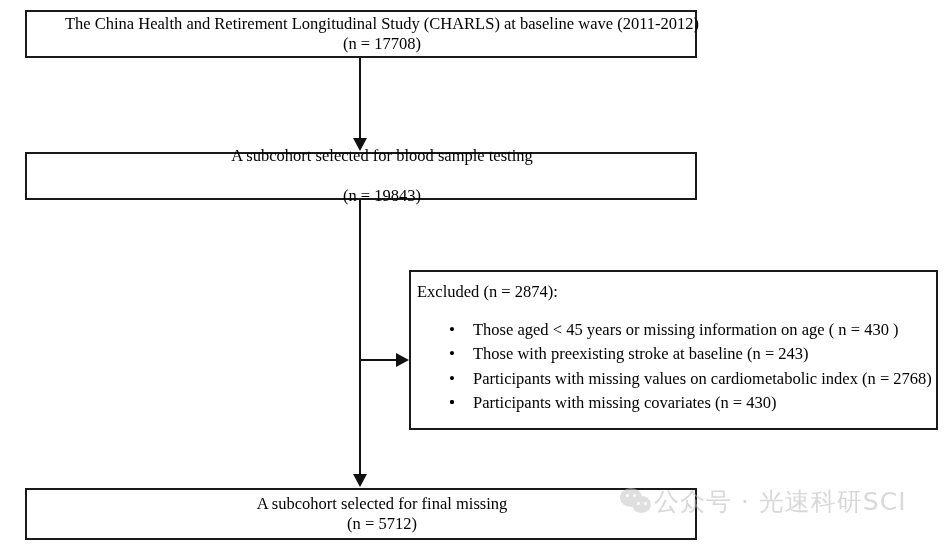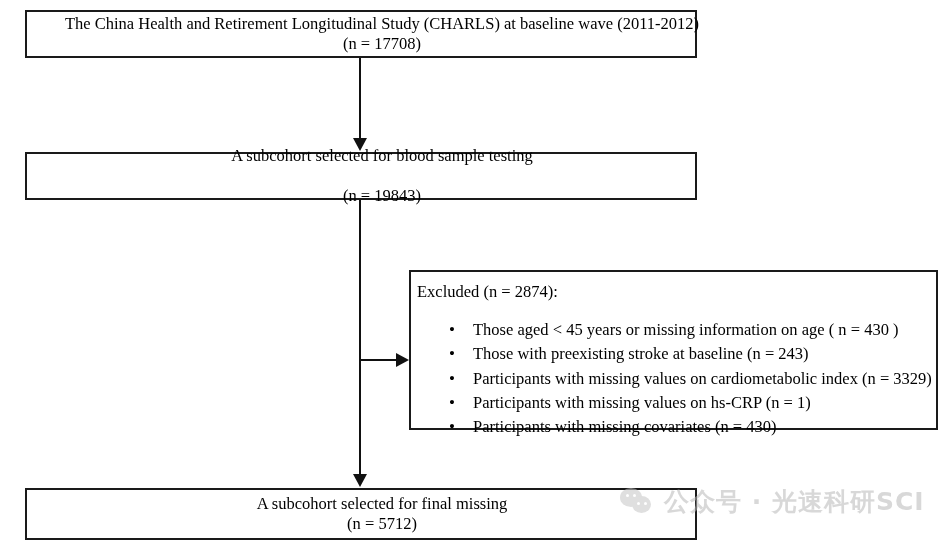--- a/index.html
+++ b/index.html
@@ -111,24 +111,22 @@
 
   #branch-line { left: 359px; top: 359px; width: 38px; }
   #branch-head { left: 396px; top: 353px; }
 
   
   #watermark {
     position: absolute;
     left: 620px; top: 485px;
     display: flex;
     align-items: center;
-    gap: 10px;
     opacity: 0.55;
     pointer-events: none;
-    font-weight: bold;
   }
   #watermark .wm-text {
     font-family: "DejaVu Sans", "Liberation Sans", sans-serif;
     font-size: 25px;
     color: #b9b9b9;
     letter-spacing: 1px;
     white-space: nowrap;
   }
   #watermark .wm-logo {
     width: 34px; height: 30px;
@@ -183,25 +181,24 @@
       <li>
         <span class="bullet">•</span>
         <span>Those aged &lt; 45 years or missing information on age ( n = 430 )</span>
       </li>
       <li>
         <span class="bullet">•</span>
         <span>Those with preexisting stroke at baseline (n = 243)</span>
       </li>
       <li>
         <span class="bullet">•</span>
-        <span>Participants with missing values on cardiometabolic index (n = 3329)</span>
-      </li>
-      <li>
-        <span class="bullet">•</span>
-        <span>Participants with missing values on hs-CRP (n = 1)</span>
+        <span>Participants with missing values on cardiometabolic index (n = 2768)</span>
+      </li>
+      <li>
+        <span class="bullet">•</span>
       </li>
       <li>
         <span class="bullet">•</span>
         <span>Participants with missing covariates (n = 430)</span>
       </li>
     </ul>
   </div>
 
   <div class="box" id="box-final">
     <div class="line">A subcohort selected for final missing</div>

